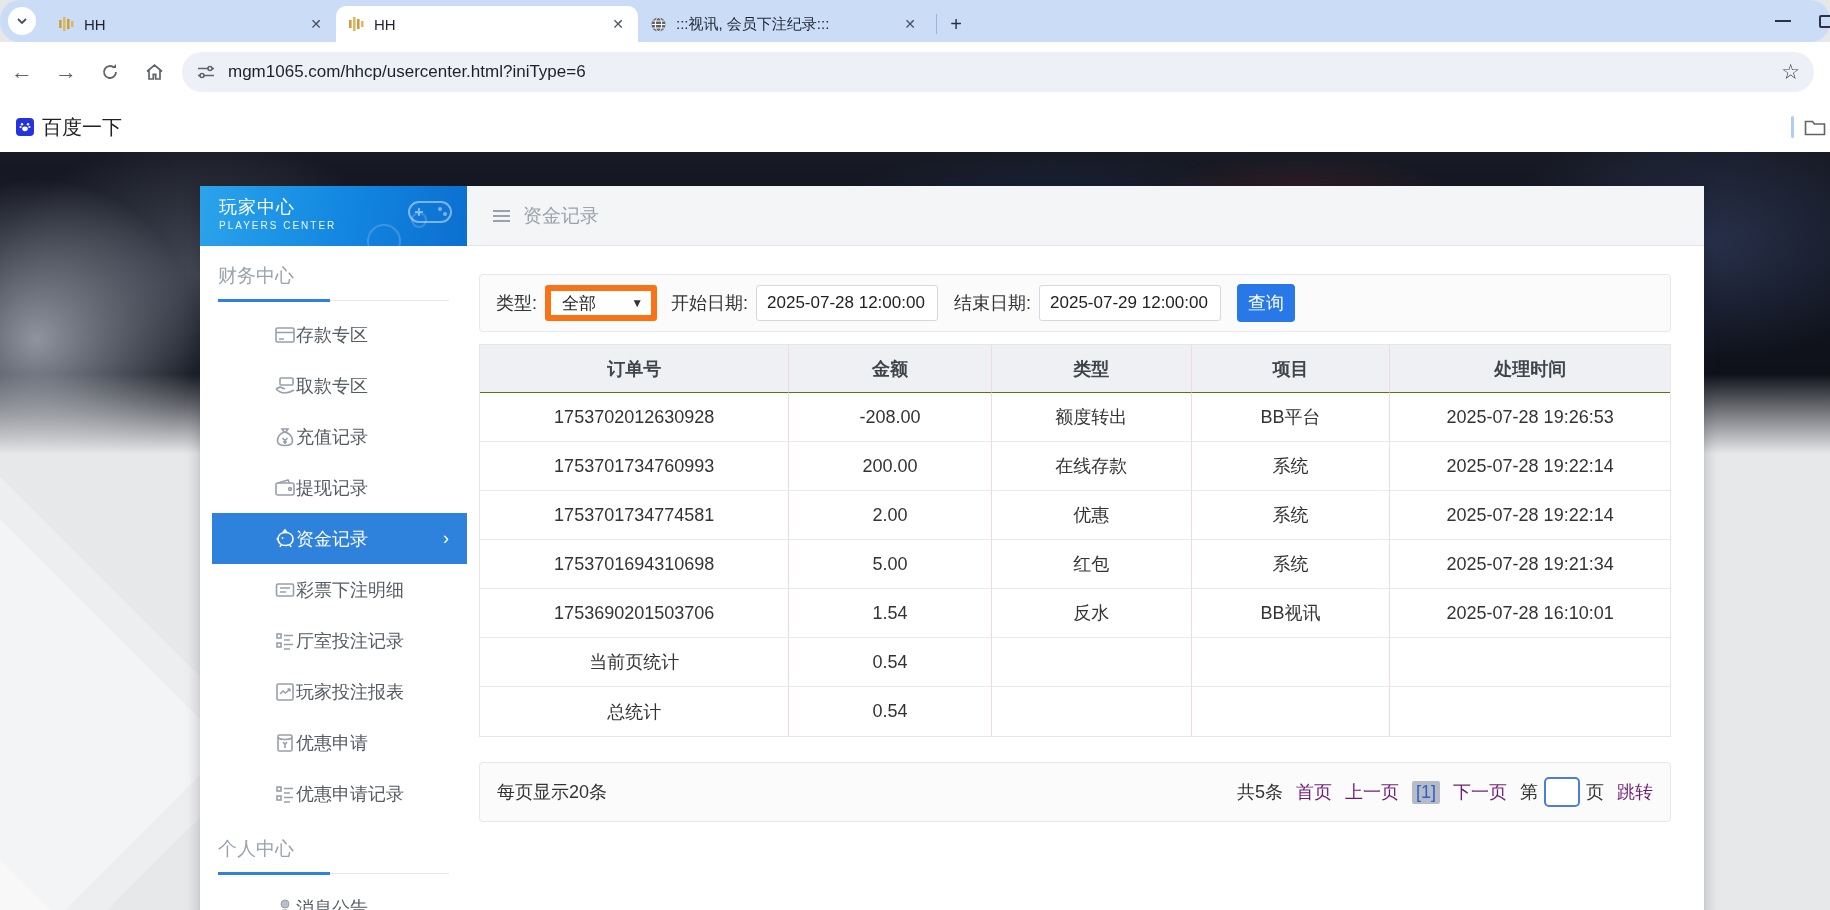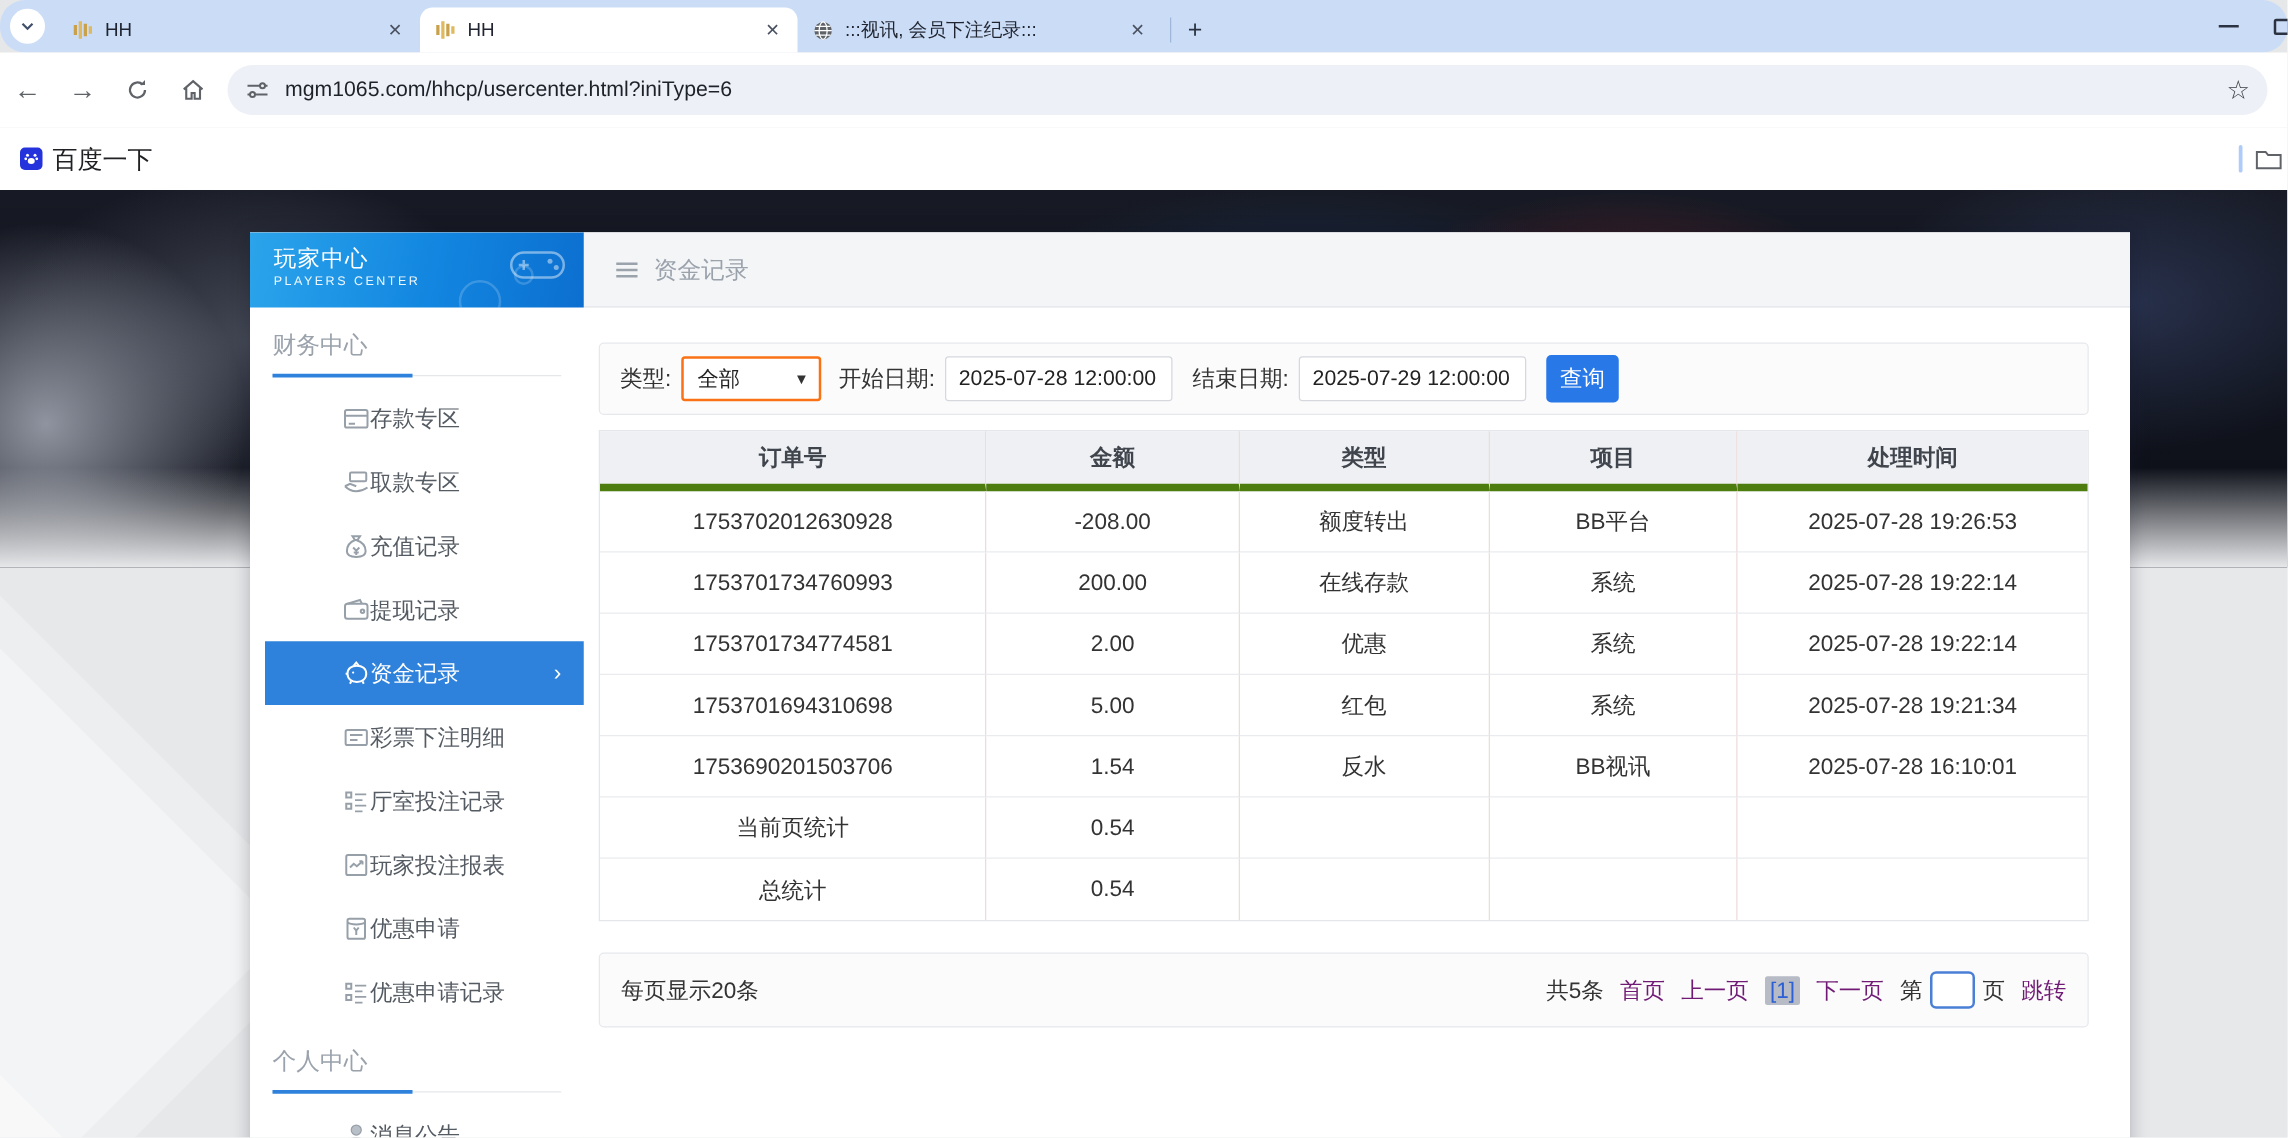--- a/index.html
+++ b/index.html
@@ -74,30 +74,30 @@
   
   .main { flex:1; background:#fff; display:flex; flex-direction:column; min-width:0; }
   .main-header { height:60px; background:#f4f5f7; border-bottom:1px solid #e3e5e9; display:flex; align-items:center; padding-left:26px; gap:13px; color:#9aa2ac; font-size:19px; flex:none; }
   .burger { display:flex; flex-direction:column; gap:3px; }
   .burger i { width:17px; height:2px; background:#9aa2ac; }
 
   .content { padding:28px 33px 40px 12px; }
 
   .filterbox { height:58px; border:1px solid #e6e8ec; border-radius:4px; background:#fbfbfc; display:flex; align-items:center; padding:0 16px; font-size:18px; color:#333; }
   .flabel { margin-right:8px; }
-  .fselect { width:112px; height:36px; border:2px solid #f97316; border-radius:3px; background:#fff; display:flex; align-items:center; padding:0 8px 0 11px; font-size:17px; color:#222; justify-content:space-between; margin-right:14px; }
+  .fselect { width:112px; height:36px; border:6px solid #f97316; border-radius:3px; background:#fff; display:flex; align-items:center; padding:0 8px 0 11px; font-size:17px; color:#222; justify-content:space-between; margin-right:14px; }
   .fselect .arrow { font-size:12px; color:#333; }
   .finput { width:182px; height:36px; border:1px solid #d5d8dd; border-radius:3px; background:#fff; font-size:17px; color:#222; padding:0 10px; font-family:"Liberation Sans","DejaVu Sans",sans-serif; margin-right:16px; }
   .btn-query { width:58px; height:38px; background:#2878e8; border:none; border-radius:4px; color:#fff; font-size:18px; cursor:pointer; }
 
   .dtable { margin-top:12px; border:1px solid #e4e6ea; }
   .trow { display:grid; grid-template-columns:26% 17% 16.8% 16.7% 23.5%; }
   .trow > div { height:49px; display:flex; align-items:center; justify-content:center; font-size:18px; color:#333; border-right:1px solid #efdbdb; border-bottom:1px solid #e9ebee; padding:0 6px; white-space:nowrap; }
   .trow > div:last-child { border-right:none; }
-  .trow.head > div { height:48px; background:#eef0f3; color:#40454d; font-weight:bold; border-bottom:6px solid #4d7c0f; }
+  .trow.head > div { height:48px; background:#eef0f3; color:#40454d; font-weight:bold; border-bottom:1px solid #4d7c0f; }
   .trow:last-child > div { border-bottom:none; }
 
   .pagerbar { margin-top:25px; height:60px; border:1px solid #e6e8ec; border-radius:4px; background:#fbfbfc; display:flex; align-items:center; justify-content:space-between; padding:0 17px; font-size:18px; color:#333; }
   .pager-right { display:flex; align-items:center; gap:13px; }
   .plink { color:#701a75; cursor:pointer; }
   .pcur { background:#b6bbc5; color:#2c60d4; padding:1px 4px; border-radius:2px; }
   .pjump { display:flex; align-items:center; gap:6px; }
   .pinput { width:36px; height:30px; border:2px solid #4a7fd6; border-radius:5px; background:#fff; }
 
   svg { display:block; }

